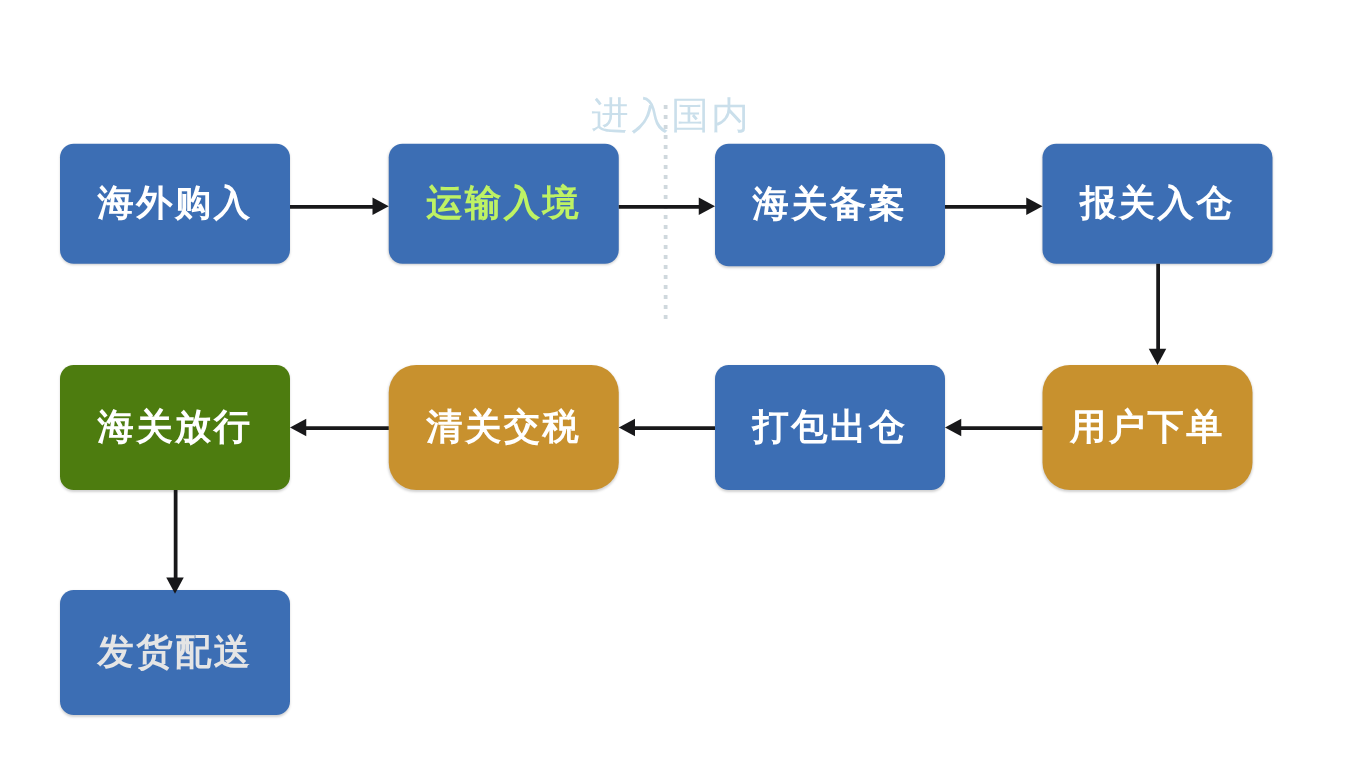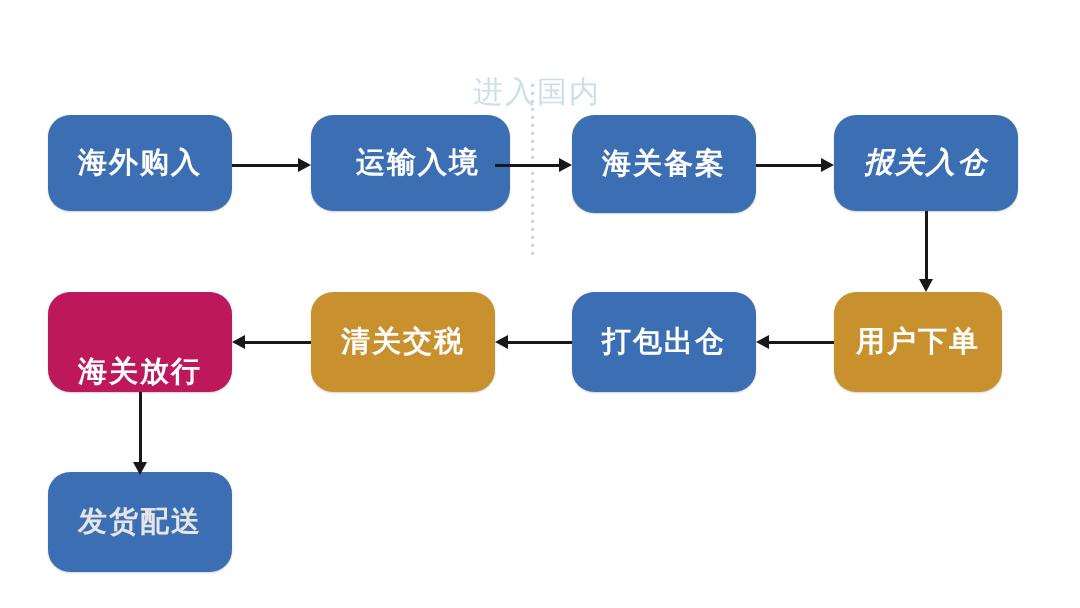--- a/index.html
+++ b/index.html
@@ -53,21 +53,21 @@
     align-items: center;
     justify-content: center;
     border-radius: 22px;
     color: #ffffff;
     font-size: 29px;
     font-weight: bold;
     letter-spacing: 2px;
     white-space: nowrap;
     box-shadow: 0 1px 2px rgba(0,0,0,0.18);
   }
-  .node.blue { background: #3c6eb4; }
+  .node.blue { background: #3c6eb4; border-radius: 11px; }
   .node.gold { background: #c8912e; }
 
   
   .conn {
     position: absolute;
   }
   .conn .shaft-h {
     position: absolute;
     height: 3px;
     background: #18181a;
@@ -108,45 +108,45 @@
 <div id="canvas" style="background: rgb(255, 255, 255);">
 
   <div class="section-label" style="color: rgb(202, 223, 235);">进入国内</div>
 
   <div class="divider"></div>
 
   <div class="node blue" style="left: 48px; top: 115px; width: 184px; height: 96px; background: rgb(60, 110, 180); color: rgb(255, 255, 255);">
     <span>海外购入</span>
   </div>
 
-  <div class="node blue" style="left: 311px; top: 115px; width: 184px; height: 96px; background: rgb(60, 110, 180); color: #ffffff; padding-left: 15px;">
+  <div class="node blue" style="left: 311px; top: 115px; width: 184px; height: 96px; background: rgb(60, 110, 180); color: #bef264;">
     <span>运输入境</span>
   </div>
 
   <div class="node blue" style="left: 572px; top: 115px; width: 184px; height: 98px; background: rgb(60, 110, 180); color: rgb(255, 255, 255);">
     <span>海关备案</span>
   </div>
 
-  <div class="node blue" style="left: 834px; top: 115px; width: 184px; height: 96px; background: rgb(60, 110, 180); color: rgb(255, 255, 255); font-style: italic;">
+  <div class="node blue" style="left: 834px; top: 115px; width: 184px; height: 96px; background: rgb(60, 110, 180); color: rgb(255, 255, 255);">
     <span>报关入仓</span>
   </div>
 
   <div class="node gold" style="left: 834px; top: 292px; width: 168px; height: 100px; background: rgb(200, 145, 46); color: rgb(255, 255, 255);">
     <span>用户下单</span>
   </div>
 
   <div class="node blue" style="left: 572px; top: 292px; width: 184px; height: 100px; background: rgb(60, 110, 180); color: rgb(255, 255, 255);">
     <span>打包出仓</span>
   </div>
 
   <div class="node gold" style="left: 311px; top: 292px; width: 184px; height: 100px; background: rgb(200, 145, 46); color: rgb(255, 255, 255);">
     <span>清关交税</span>
   </div>
 
-  <div class="node blue" style="left: 48px; top: 292px; width: 184px; height: 100px; background: #be185d; color: rgb(255, 255, 255); align-items: flex-end;">
+  <div class="node blue" style="left: 48px; top: 292px; width: 184px; height: 100px; background: #4d7c0f; color: rgb(255, 255, 255);">
     <span>海关放行</span>
   </div>
 
   <div class="node blue" style="left: 48px; top: 472px; width: 184px; height: 100px; background: rgb(60, 110, 180); color: #e5e5e5; font-family: Liberation Serif, serif;">
     <span>发货配送</span>
   </div>
 
   <div class="conn" style="left:232px; top:157px; width:79px; height:16px;">
     <div class="shaft-h" style="left: 0px; width: 68px; background: rgb(24, 24, 26);"></div>
     <div class="head right" style="left: 66px; top: 1px; border-left-color: rgb(24, 24, 26);"></div>

